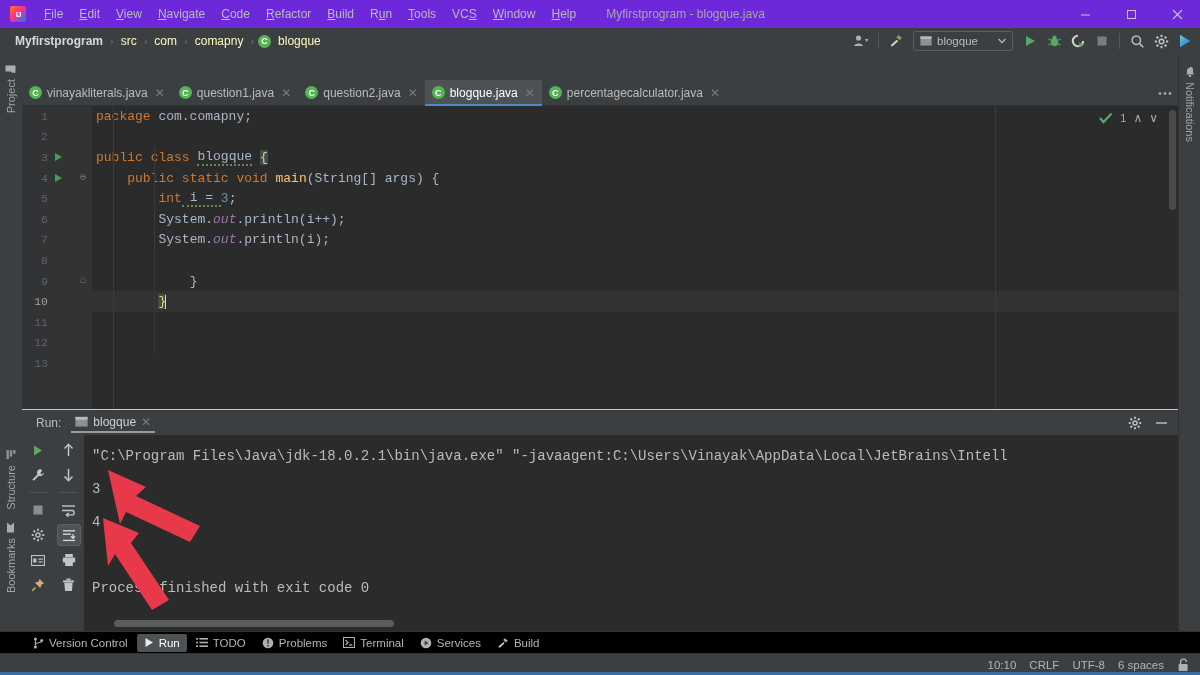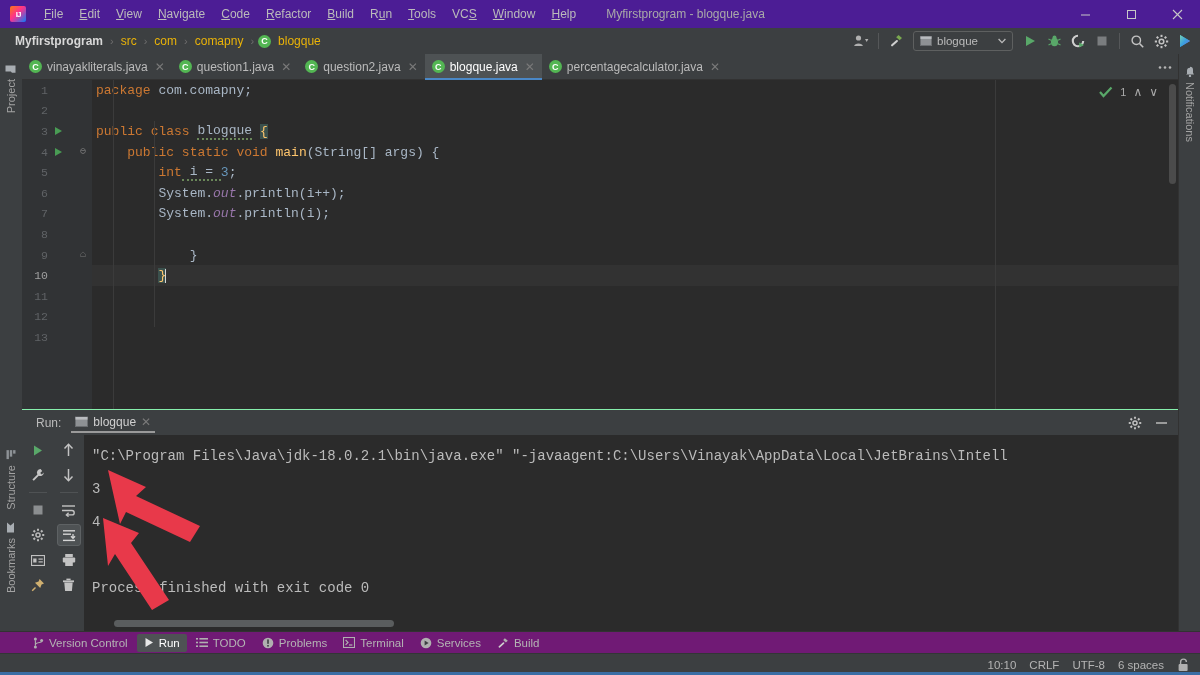--- a/index.html
+++ b/index.html
@@ -12,21 +12,21 @@
   }
   #app {
     position: relative;
     width: 1200px; height: 675px;
     background: #3c3f41;
     display: flex; flex-direction: column;
   }
 
   
   .titlebar {
-    height: 28px; background: #4c1d95;
+    height: 28px; background: #6d28d9;
     display: flex; align-items: center;
     flex: 0 0 28px; position: relative;
   }
   .ij-logo {
     width: 16px; height: 16px; margin: 0 10px 0 10px;
     background: linear-gradient(135deg,#f97a12 0%,#ff318c 45%,#087cfa 100%);
     border-radius: 2px; position: relative; flex: 0 0 16px;
   }
   .ij-logo::after {
     content: "IJ"; position: absolute; inset: 0;
@@ -53,21 +53,21 @@
     color: #c8c8c8;
   }
 
   
   .navbar {
     height: 26px; background: #3c3f41;
     display: flex; align-items: center; flex: 0 0 26px;
     padding-left: 12px; position: relative;
   }
   .crumb {
-    color: #eab308; font-size: 12px; display: flex; align-items: center;
+    color: #fef9c3; font-size: 12px; display: flex; align-items: center;
     padding: 1px 3px; white-space: nowrap;
   }
   .crumb.first { color: #d8d8d8; font-weight: bold; }
   .crumb-sep { color: #6e6e6e; font-size: 11px; padding: 0 4px; }
   .navbar-right {
     position: absolute; right: 4px; top: 0; height: 26px;
     display: flex; align-items: center; gap: 2px;
   }
   .tb-btn {
     width: 22px; height: 22px; display: flex;
@@ -100,21 +100,21 @@
   .side-bottom {
     position: absolute; bottom: 4px; left: 0; right: 0;
     display: flex; flex-direction: column; align-items: center;
   }
 
   .center-col { flex: 1; display: flex; flex-direction: column; min-width: 0; }
 
   
   .tabbar {
     height: 26px; background: #3c3f41; display: flex; align-items: stretch;
-    flex: 0 0 26px; position: relative; border-bottom: 1px solid #323232;
+    flex: 0 0 26px; position: relative; border-bottom: 1px solid #323232; margin-top: 26px;
   }
   .etab {
     display: flex; align-items: center; gap: 5px; padding: 0 7px;
     font-size: 12px; color: #bbbbbb; position: relative; white-space: nowrap;
   }
   .etab.active { background: #4e5254; color: #ffffff; }
   .etab.active::after {
     content: ""; position: absolute; left: 0; right: 0; bottom: -1px;
     height: 2px; background: #4a88c7;
   }
@@ -247,21 +247,21 @@
     height: 33px; display: flex; align-items: center;
     white-space: pre; padding-left: 8px;
   }
   .cons-scroll-h {
     position: absolute; left: 30px; width: 280px; height: 7px;
     bottom: 4px; background: #5a5d5e; border-radius: 4px;
   }
 
   
   .botbar {
-    height: 22px; flex: 0 0 22px; background: #701a75;
+    height: 22px; flex: 0 0 22px; background: #000000;
     display: flex; align-items: center; padding-left: 26px; gap: 2px;
     border-top: 1px solid #323232;
   }
   .bbtn {
     display: flex; align-items: center; gap: 5px; font-size: 11.5px;
     color: #b4b4b4; padding: 3px 7px; border-radius: 2px; white-space: nowrap;
   }
   .bbtn.active { background: #4e5254; color: #ffffff; }
 
   

